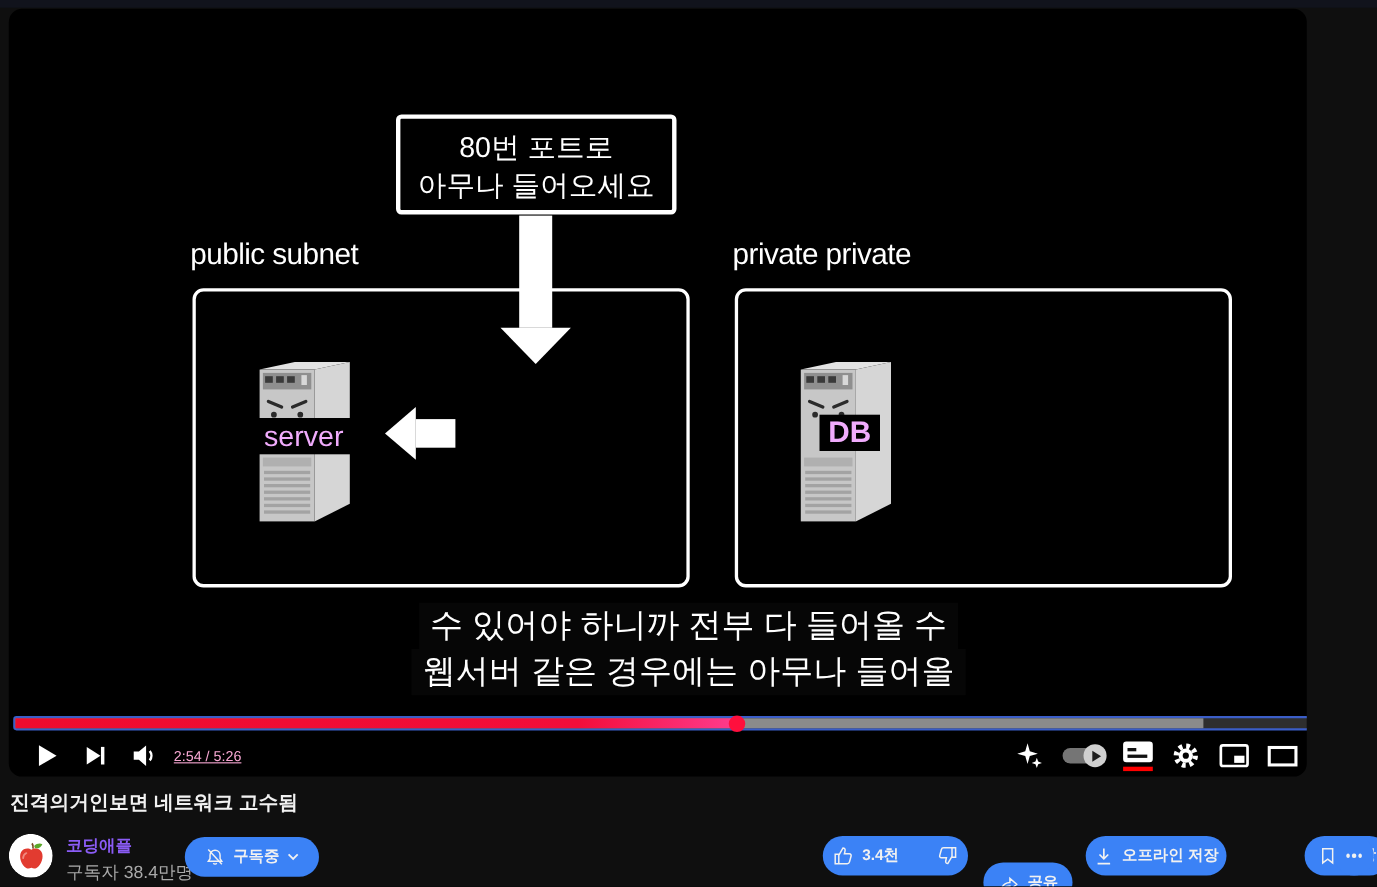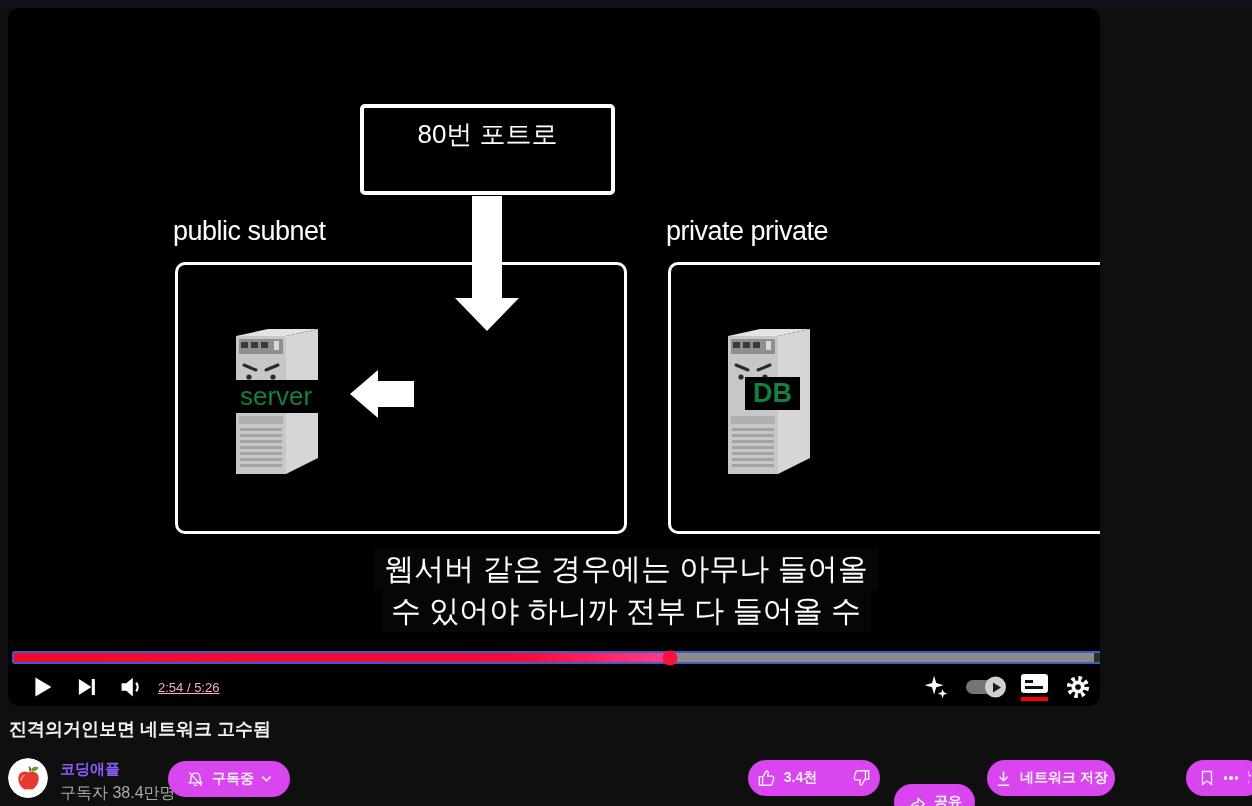--- a/index.html
+++ b/index.html
@@ -1,21 +1,21 @@
 <!DOCTYPE html>
 <html><head>
 <meta charset="utf-8">
 <style>
   * { margin:0; padding:0; box-sizing:border-box; }
   html,body { background:#0f0f0f; font-family:"Liberation Sans","DejaVu Sans",sans-serif; }
   .page { position:relative; width:1252px; height:806px; background:#0f0f0f; overflow:hidden; }
   .top-strip { position:absolute; left:0; top:0; width:1252px; height:7px; background:#11131c; }
 
   
-  .player { position:absolute; left:8px; top:8px; width:1092px; height:698px;
+  .player { position:absolute; left:8px; top:8px; width:1180px; height:698px;
             background:#000; border-radius:12px; overflow:hidden; }
 
   
   .abs { position:absolute; }
   .port-box { left:352px; top:96px; width:255px; height:91px; border:4px solid #fff;
               border-radius:5px; background:#000; color:#fff; text-align:center;
               padding-top:9px; font-size:26px; line-height:34px; white-space:nowrap; }
   .subnet-label { color:#fff; font-size:27px; font-weight:500; letter-spacing:-0.5px; }
   .subnet-box { width:452px; height:272px; border:3px solid #fff; border-radius:10px; background:transparent; }
 
@@ -26,21 +26,21 @@
   .arrow-left { left:342px; top:362px; display:flex; align-items:center; }
   .arrow-left .head { width:0; height:0; border-top:24px solid transparent;
                       border-bottom:24px solid transparent; border-right:28px solid #fff; }
   .arrow-left .shaft { width:36px; height:26px; background:#fff; }
 
   .gate-box { left:406px; top:326px; width:150px; height:121px; border:4px solid #fff;
               border-radius:5px; background:#000; color:#fff; font-size:29px;
               display:flex; align-items:center; justify-content:center; white-space:nowrap; }
 
   .tower { width:96px; height:154px; }
-  .device-label { background:#000; color:#15803d; padding:1px 8px; white-space:nowrap; }
+  .device-label { background:#000; color:#f0abfc; padding:1px 8px; white-space:nowrap; }
   .server-label { left:224px; top:372px; font-size:26px; }
   .db-label { left:737px; top:369px; font-size:27px; font-weight:700; }
 
   .captions { left:0; top:540px; width:1236px; text-align:center; line-height:0; }
   .caption-line { display:inline-block; background:#060606; color:#fff; font-size:30px;
                   line-height:42px; padding:0 10px; white-space:nowrap; }
 
   
   .progress-bar { left:4px; top:643px; width:1231px; height:13px; border:2px solid #3b5ec8;
                   border-radius:3px; background:#2e2e2e; cursor:pointer; }
@@ -69,21 +69,21 @@
   .cc-box .l2 { position:absolute; left:4px; top:12px; width:18px; height:3px; background:#111; }
   .cc-underline { width:27px; height:4px; background:#f00; margin-top:4px; }
 
   
   .video-title { left:9px; top:717px; font-size:18px; font-weight:700; color:#f1f1f1; }
   .avatar { left:8px; top:758px; width:40px; height:40px; border-radius:50%; overflow:hidden; cursor:pointer; }
   .channel-meta { left:60px; top:760px; }
   .channel-name { font-size:15px; font-weight:700; color:#8b5cf6; cursor:pointer; }
   .sub-count { font-size:16px; color:#aaa; margin-top:4px; }
 
-  .pill { height:36px; border-radius:18px; background:#d946ef; color:#f1f1f1;
+  .pill { height:36px; border-radius:18px; background:#3b82f6; color:#f1f1f1;
           display:flex; align-items:center; justify-content:center; gap:7px;
           font-size:14px; font-weight:600; border:none; cursor:pointer;
           white-space:nowrap; overflow:hidden; }
   .subscribe-btn { left:168px; top:761px; width:122px; }
   .like-pill { left:748px; top:760px; width:132px; padding:0; }
   .like-seg { display:flex; align-items:center; gap:7px; padding:0 10px 0 14px; height:100%; cursor:pointer; }
   .dislike-seg { display:flex; align-items:center; justify-content:center; padding:0 14px 0 10px; height:100%; cursor:pointer; }
   .seg-divider { width:1px; height:22px; background:#4a4a4a; }
   .share-pill { left:894px; top:784px; width:81px; }
   .offline-pill { left:987px; top:760px; width:128px; }
@@ -95,20 +95,21 @@
 </head>
 <body>
 
 <div class="page">
   <div class="top-strip"></div>
 
   <div class="player">
 
     <div class="abs port-box">
       <div>80번 포트로</div>
+      <div>아무나 들어오세요</div>
     </div>
 
     <div class="abs arrow-down">
       <div class="shaft"></div>
       <div class="head"></div>
     </div>
 
     <div class="abs subnet-label" style="left:165px; top:208px;text-align:center;">public subnet</div>
     <div class="abs subnet-label" style="left:658px; top:208px;">private private</div>
 
@@ -164,22 +165,22 @@
       <rect x="12" y="110" width="42" height="3" fill="#a3a3a3"></rect>
       <rect x="12" y="116" width="42" height="3" fill="#a3a3a3"></rect>
       <rect x="12" y="122" width="42" height="3" fill="#a3a3a3"></rect>
       <rect x="12" y="128" width="42" height="3" fill="#a3a3a3"></rect>
       <rect x="12" y="134" width="42" height="3" fill="#a3a3a3"></rect>
       <rect x="12" y="140" width="42" height="3" fill="#a3a3a3"></rect>
     </svg>
     <div class="abs device-label db-label">DB</div>
 
     <div class="abs captions">
+      <div><span class="caption-line">수 있어야 하니까 전부 다 들어올 수</span></div>
       <div><span class="caption-line">웹서버 같은 경우에는 아무나 들어올</span></div>
-      <div><span class="caption-line">수 있어야 하니까 전부 다 들어올 수</span></div>
     </div>
 
     <div class="abs progress-bar">
       <div class="buffered" style="width: 88%;"></div>
       <div class="played" style="width: 53.5%;"></div>
       <div class="scrubber" style="left: 53.5%;"></div>
     </div>
 
     <div class="abs controls">
       <button class="ctrl">
@@ -298,21 +299,21 @@
     <svg width="20" height="20" viewBox="0 0 22 22">
       <path d="M3.5 18.5c1.2-4.6 4.4-7 8.7-7.2V7.2l6.8 5.9-6.8 5.9v-4.1c-3.6 0-6.3 1.1-8.7 3.6z" fill="none" stroke="#f1f1f1" stroke-width="1.5"></path>
     </svg>
     <span>공유</span>
   </button>
 
   <button class="abs pill offline-pill">
     <svg width="19" height="19" viewBox="0 0 20 20">
       <path d="M10 2.5v9.5 M5.8 8.2 L10 12.4 L14.2 8.2 M4 17h12" fill="none" stroke="#f1f1f1" stroke-width="1.6"></path>
     </svg>
-    <span>네트워크 저장</span>
+    <span>오프라인 저장</span>
   </button>
 
   <button class="abs pill save-pill">
     <svg width="18" height="18" viewBox="0 0 20 20">
       <path d="M5 2.8h10v14.4l-5-3.8-5 3.8z" fill="none" stroke="#f1f1f1" stroke-width="1.5"></path>
     </svg>
     <span>저장</span>
   </button>
 
   <button class="abs pill more-btn">

